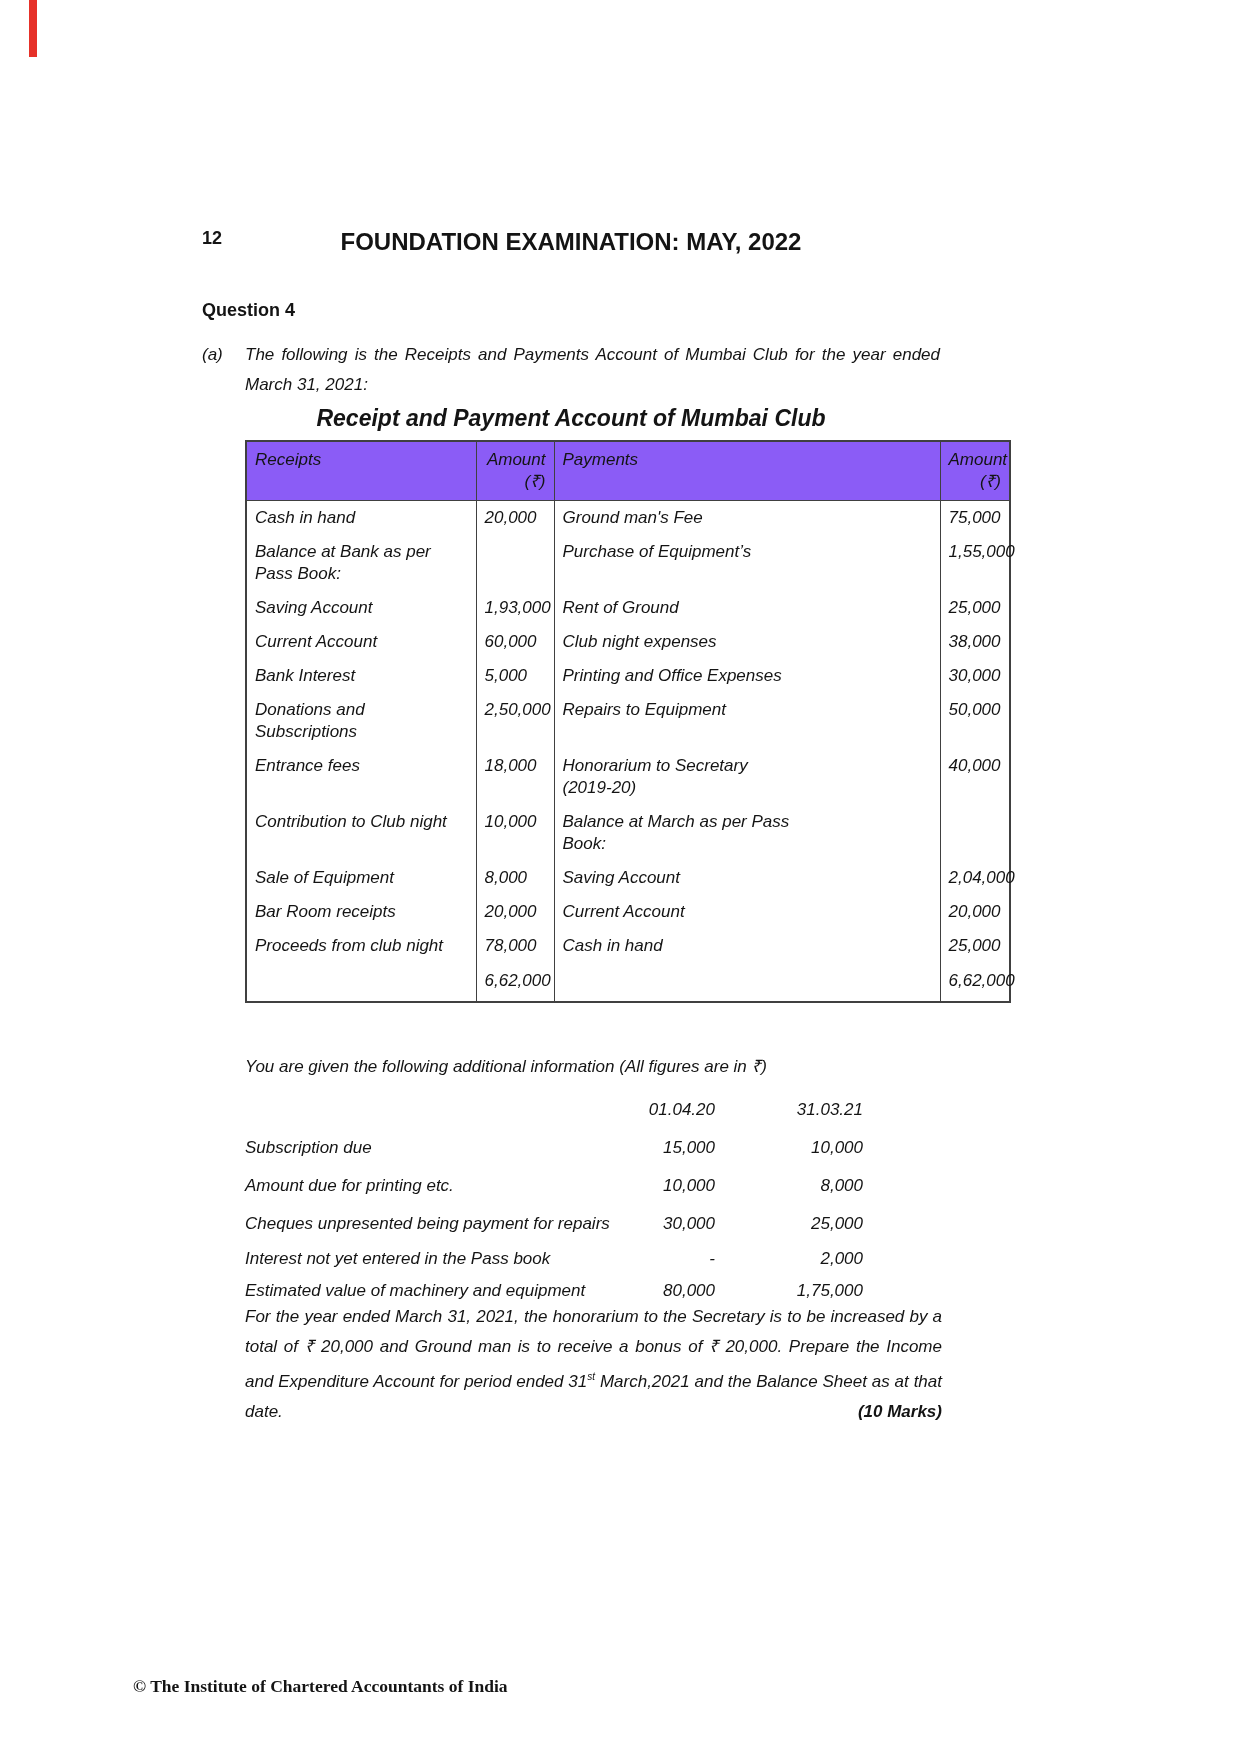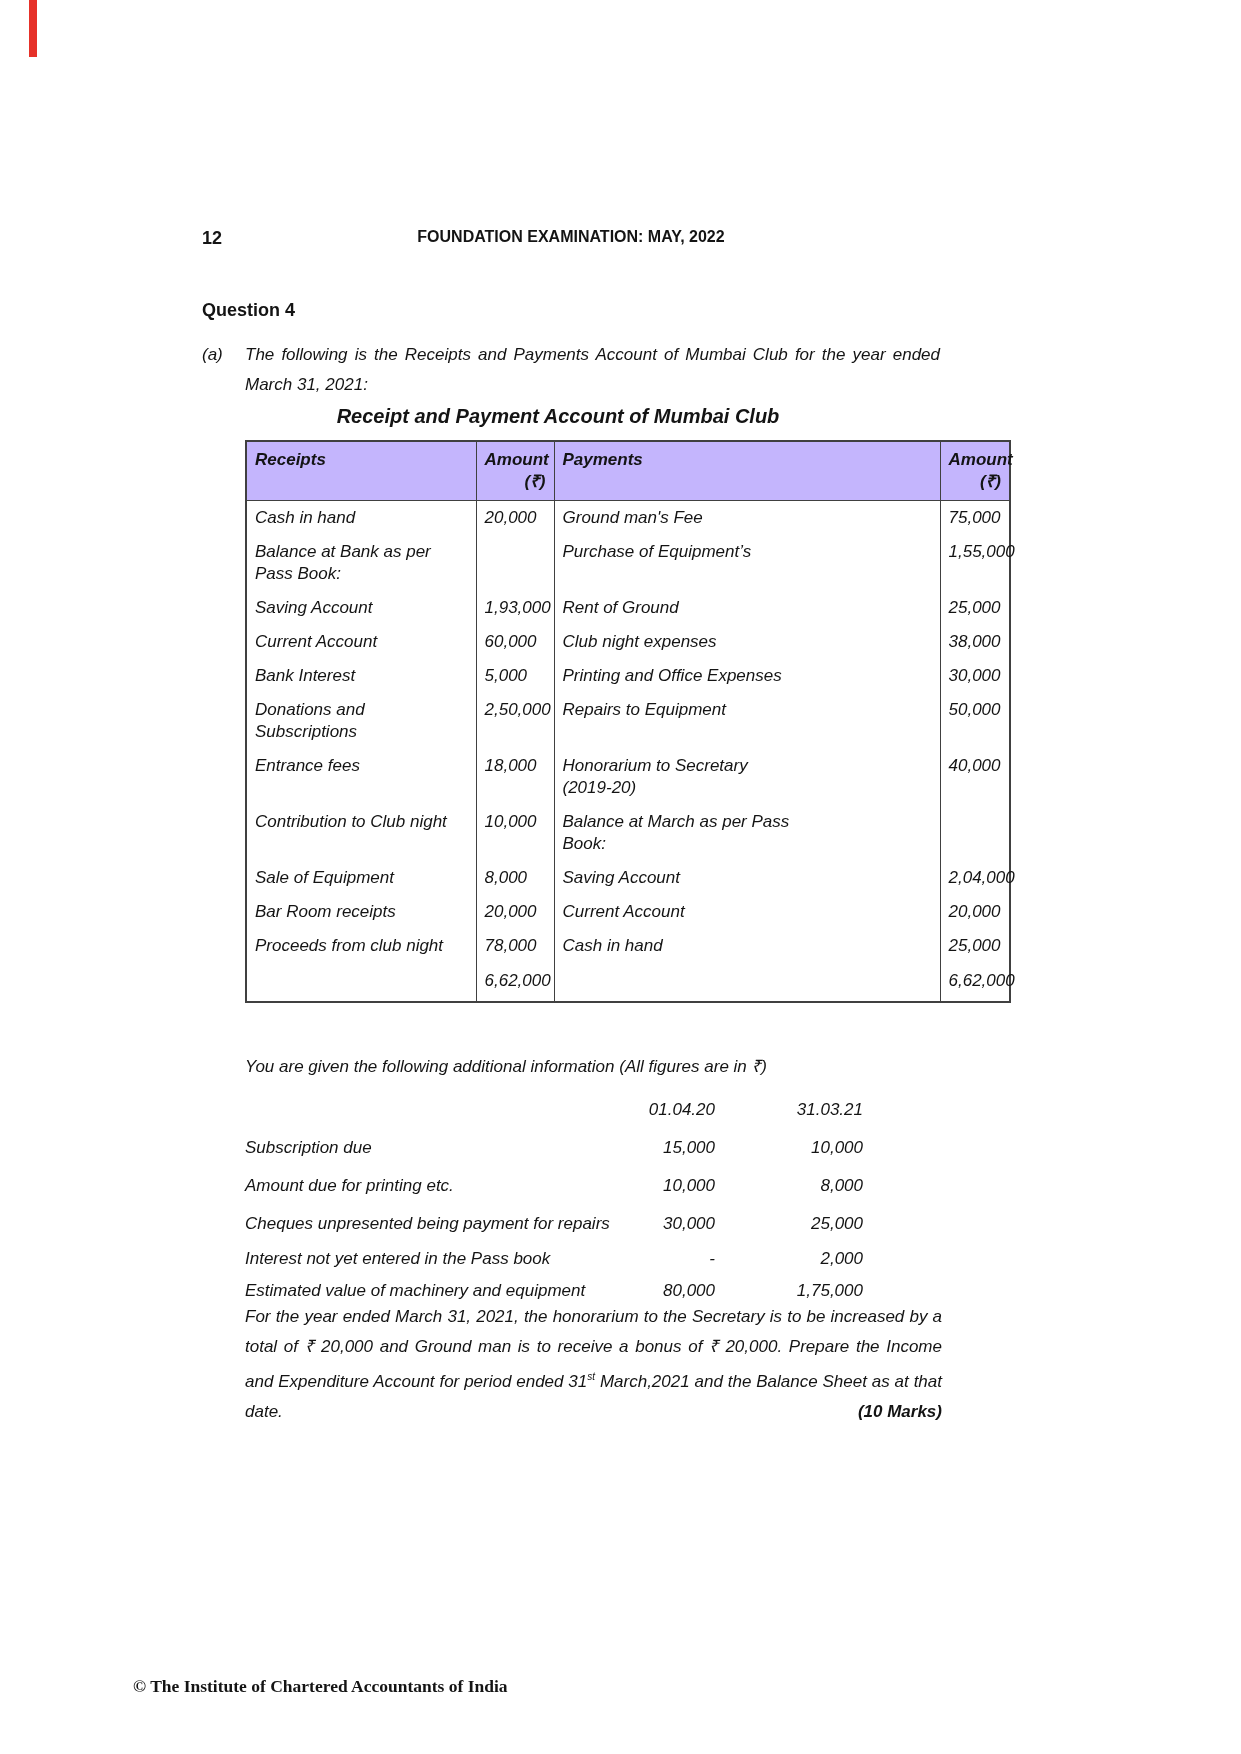--- a/index.html
+++ b/index.html
@@ -3,38 +3,38 @@
 <meta charset="utf-8">
 <style>
   html,body{margin:0;padding:0;background:#ffffff;}
   body{width:1241px;height:1754px;position:relative;font-family:"Liberation Sans",sans-serif;color:#141414;}
   .page{position:absolute;inset:0;background:#fff;overflow:hidden;}
 
   .red-mark{position:absolute;left:29px;top:0;width:8px;height:57px;background:#e63129;}
 
   .hdr{position:absolute;left:202px;top:228px;width:738px;text-align:center;}
   .hdr .pgnum{position:absolute;left:0;top:0;font-weight:bold;font-size:18px;}
-  .hdr .hdr-title{font-weight:bold;font-size:16px;}
+  .hdr .hdr-title{font-weight:bold;font-size:24px;}
 
   .qtitle{position:absolute;left:202px;top:300px;font-weight:bold;font-size:18px;}
 
   .intro{position:absolute;left:202px;top:340px;width:738px;display:flex;font-style:italic;font-size:17px;line-height:30px;}
   .intro .part-label{width:43px;flex:none;}
   .intro .intro-text{width:695px;text-align:justify;}
 
-  .tbl-title{position:absolute;left:189px;top:405px;width:738px;text-align:center;font-weight:bold;font-style:italic;font-size:20px;}
+  .tbl-title{position:absolute;left:202px;top:405px;width:738px;text-align:center;font-weight:bold;font-style:italic;font-size:23px;}
 
   table.acct{position:absolute;left:245px;top:440px;width:764px;border-collapse:collapse;table-layout:fixed;
              font-style:italic;font-size:17px;line-height:22px;}
   table.acct col.c1{width:230px;} table.acct col.c2{width:78px;}
   table.acct col.c3{width:386px;} table.acct col.c4{width:70px;}
   table.acct{border:2px solid #404040;}
   table.acct th,table.acct td{border-left:1px solid #404040;border-right:1px solid #404040;
       padding:6px 8px;vertical-align:top;font-weight:normal;text-align:left;}
-  table.acct thead th{background:#c4b5fd;font-weight:bold;border-bottom:1.5px solid #404040;padding:7px 8px;}
+  table.acct thead th{background:#8b5cf6;font-weight:normal;border-bottom:1.5px solid #404040;padding:7px 8px;}
   table.acct th.amt-h{text-align:right;}
   td.lbl{white-space:pre-line;}
   td.amt{text-align:right;}
   td.ind-r{padding-left:50px;}
   td.ind-p{padding-left:40px;}
   .u{text-underline-offset:3px;}
   tr.total td{padding-top:7px;padding-bottom:9px;text-align:right;}
 
   .addl{position:absolute;left:245px;top:1038px;width:700px;margin-top:16px;}
   .addl .info-intro{margin:0;font-style:italic;font-size:17px;}

